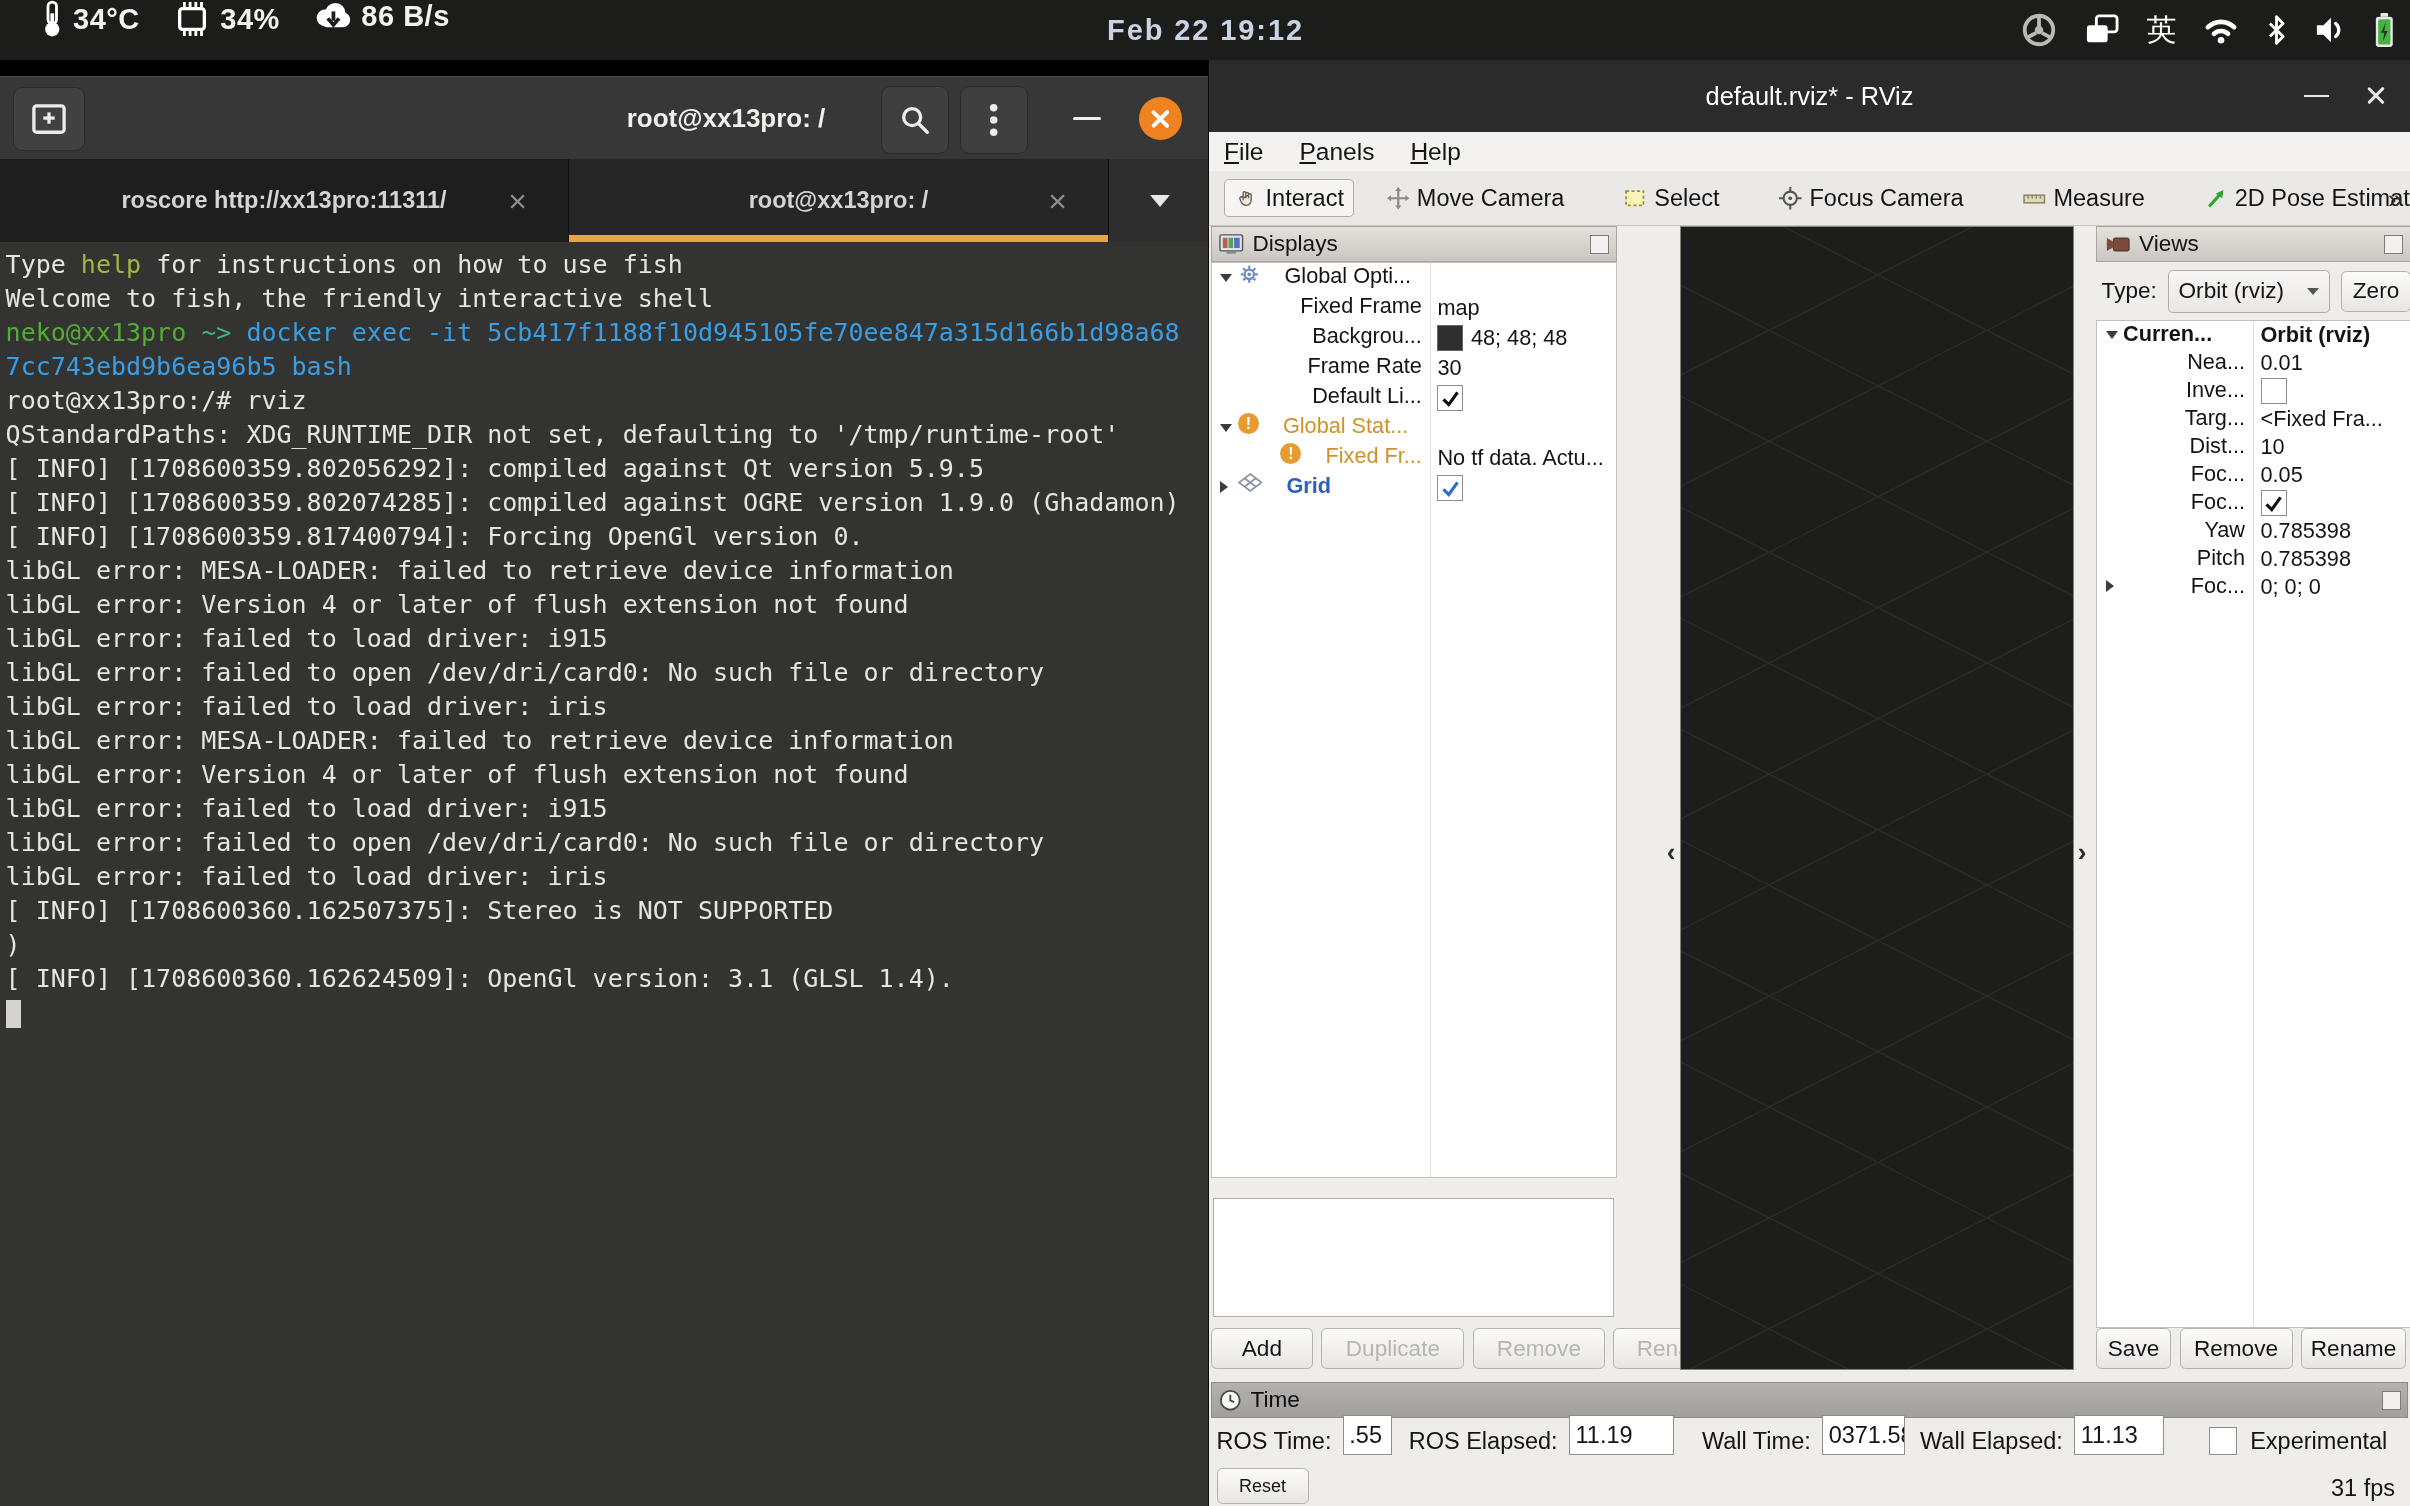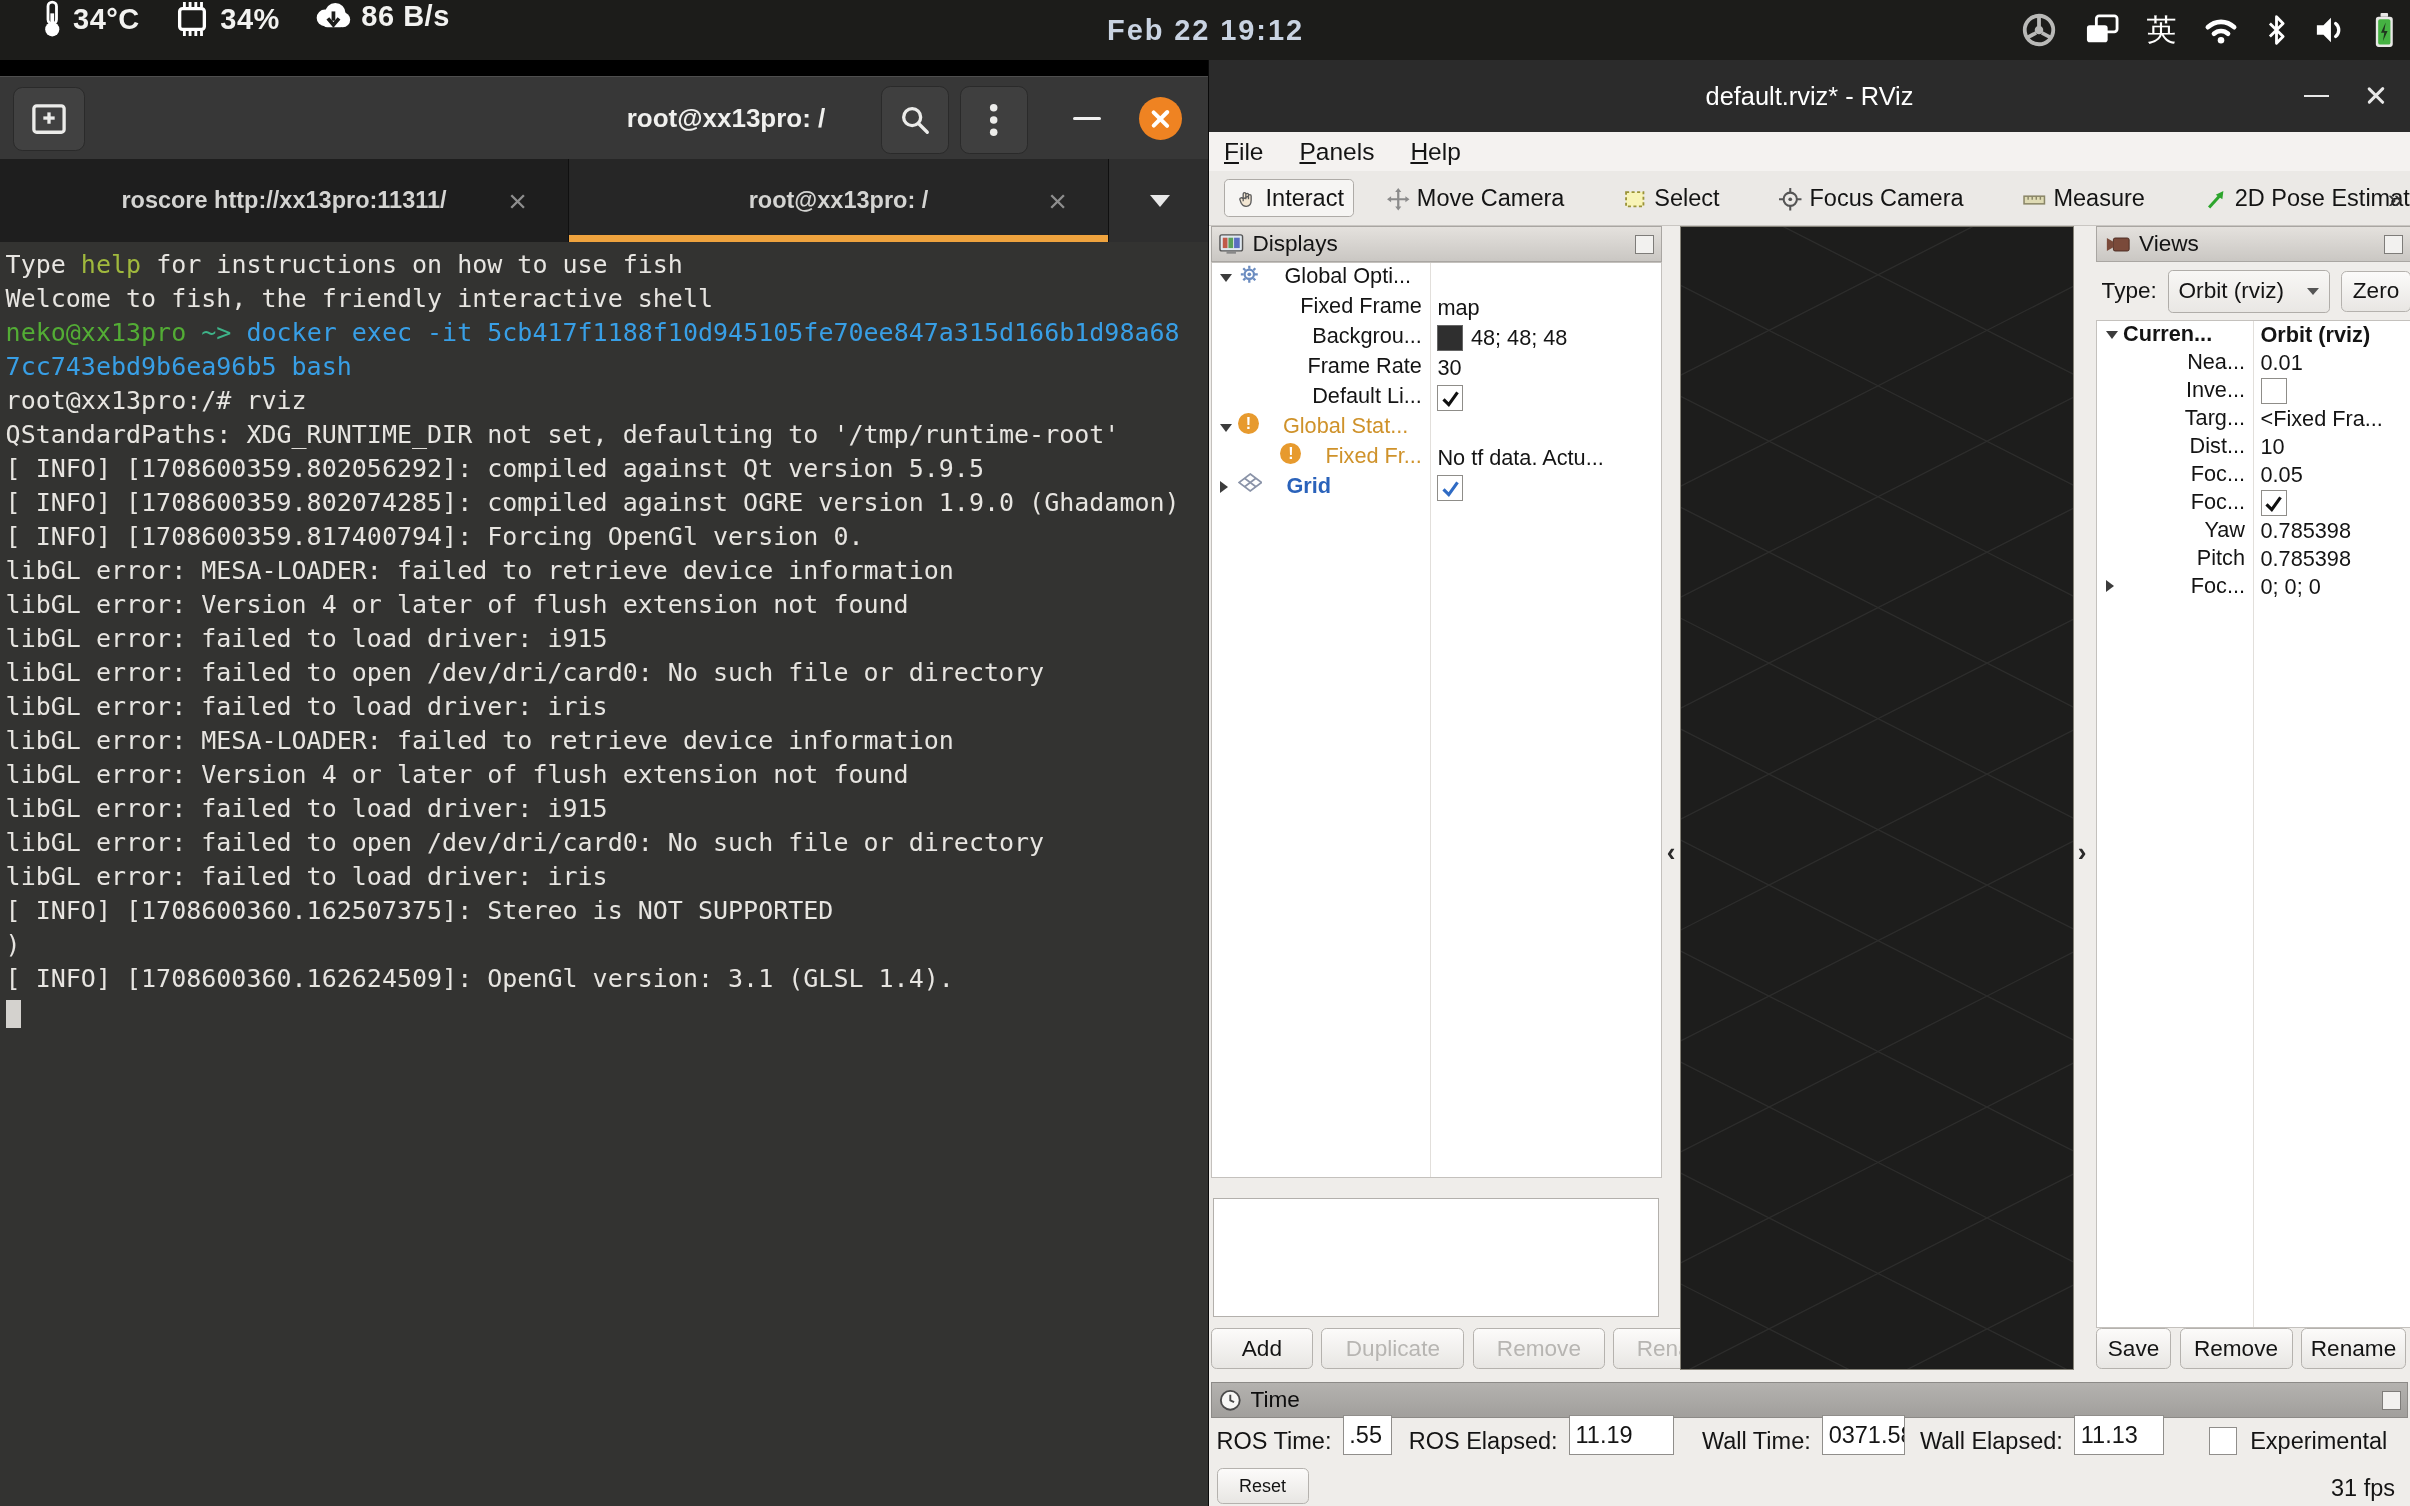--- a/index.html
+++ b/index.html
@@ -67,28 +67,28 @@
   .rv-close .xbar{left:9.4px;top:19px;width:21.7px;height:2.8px;background:#e8e8e8}
 
   .rv-menubar{position:absolute;top:72px;left:0;width:100%;height:40px;background:#f4f2f0;
               border-bottom:0.9px solid #d8d5d1;display:flex;align-items:center;padding-left:15px;gap:36px;
               font-size:24.5px;box-sizing:border-box}
   .menu-first{text-decoration:underline}
 
   .rv-toolbar{position:absolute;top:111px;left:0;width:100%;height:55px;background:#ebe9e6;
               border-bottom:0.9px solid #c9c6c2;display:flex;align-items:center;box-sizing:border-box;padding-left:3.8px}
   .tb-grip{margin:0 9.4px 0 1.9px}
-  .tb-btn{display:flex;align-items:flex-end;gap:6.6px;font-size:23.5px;padding:4.7px 9.4px;border-radius:4.7px;
+  .tb-btn{display:flex;align-items:center;gap:6.6px;font-size:23.5px;padding:4.7px 9.4px;border-radius:4.7px;
           margin-right:38px;border:0.9px solid transparent;white-space:nowrap}
   .tb-btn.selected{background:#f6f5f3;border:0.9px solid #aeaba7;margin-right:21px}
   .tb-overflow{position:absolute;right:7.5px;top:13px;font-size:26px;color:#333}
 
   .rv-main{position:absolute;left:0;top:166px;width:100%;height:1144px;background:#efedea}
   .panel{position:absolute;top:0;height:100%}
-  #displays-panel{left:1.9px;width:451px;--col:218px}
+  #displays-panel{left:1.9px;width:406px;--col:218px}
   #views-panel{left:887px;width:315px;--col:156px}
   .p-header{position:absolute;left:0;top:0;width:100%;height:36px;background:linear-gradient(#e4e1dd,#cac7c3);
             border:0.9px solid #a9a6a2;box-sizing:border-box;display:flex;align-items:center;gap:8.5px;
             padding:0 7.5px;font-size:22.6px}
   .p-float{position:absolute;right:6.6px;top:7.5px;width:19px;height:19px;border:0.9px solid #7e7c79;background:#f2f1ef;box-sizing:border-box}
   .p-tree{position:absolute;left:0;width:100%;background:#fff;border:0.9px solid #c4c1bd;box-sizing:border-box;overflow:hidden}
   .p-tree::before{content:"";position:absolute;top:0;bottom:0;left:var(--col);width:0.9px;background:#e2dfdb}
   #displays-tree{top:36px;height:916px}
   #views-tree{top:94px;height:1008px}
   .trow{position:relative;height:30px}

